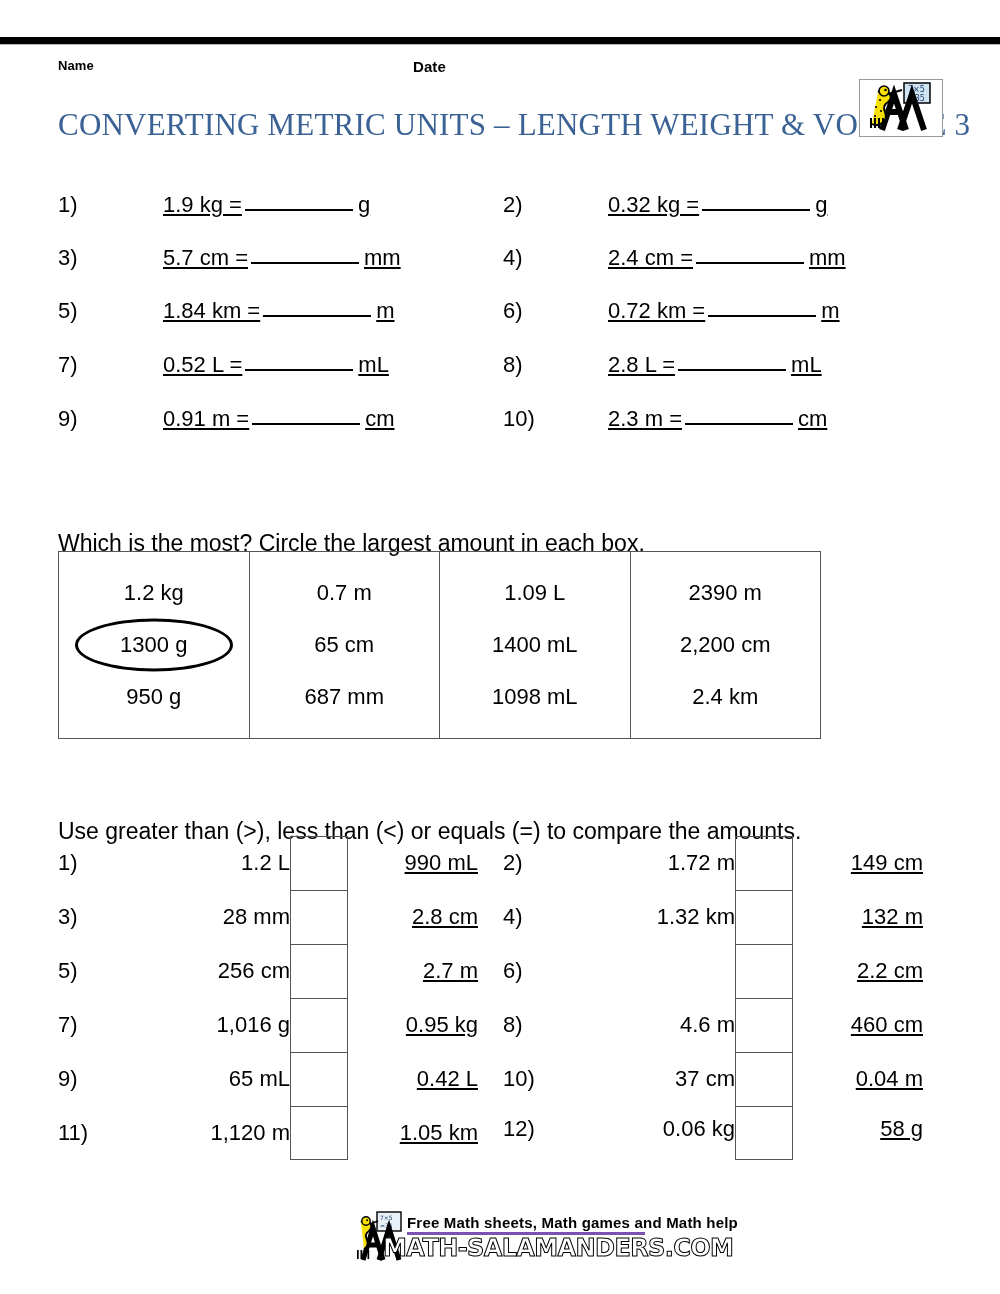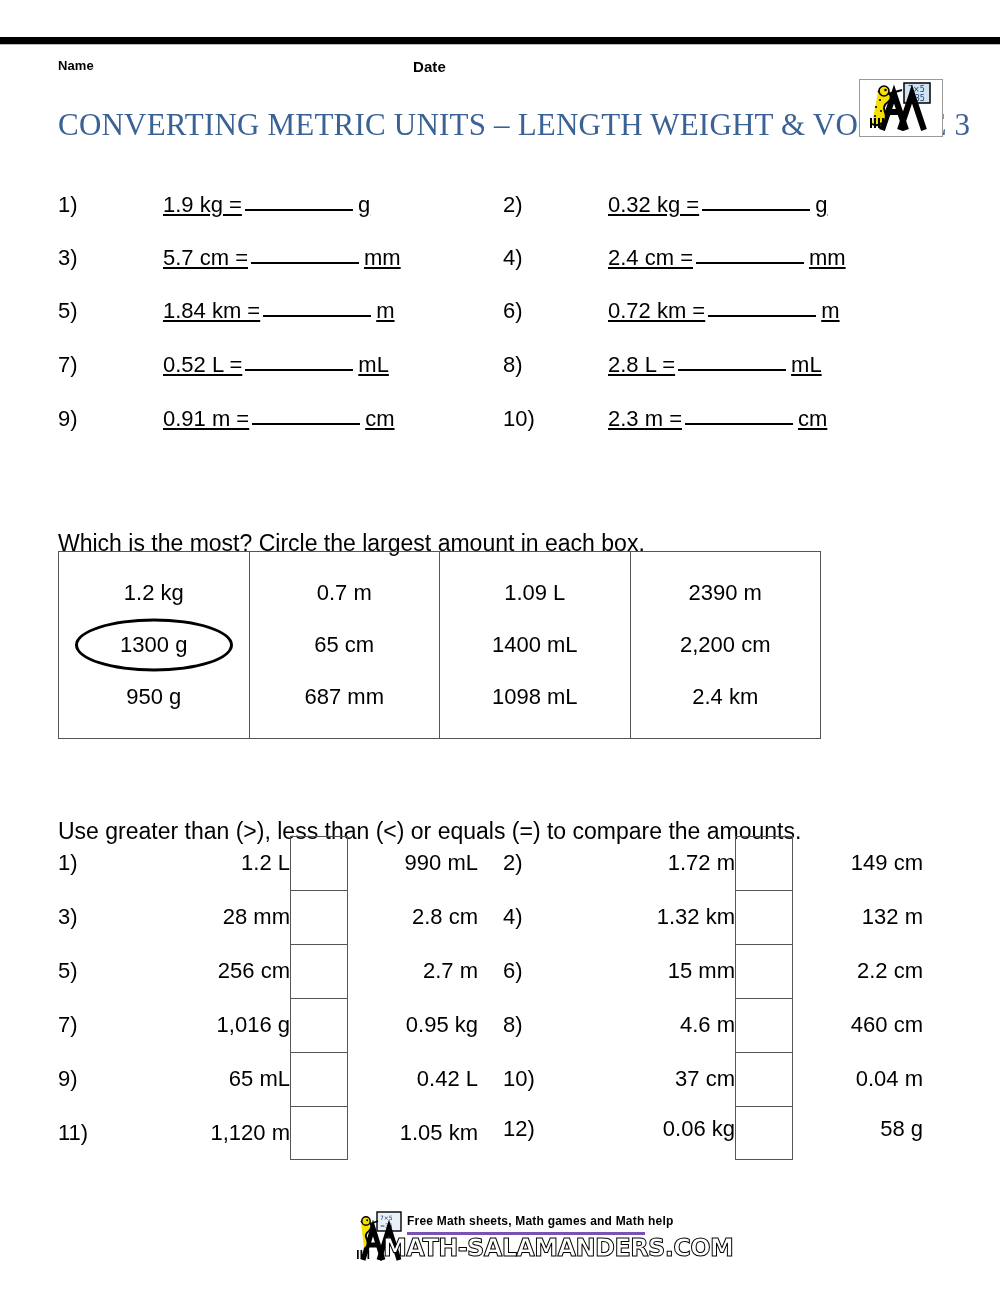--- a/index.html
+++ b/index.html
@@ -195,20 +195,21 @@
     top: 0;
     width: 170px;
     text-align: right;
   }
   .cmp-right-val {
     position: absolute;
     left: 298px;
     top: 0;
     width: 122px;
     text-align: right;
+    text-decoration: underline;
   }
 
   .cmp-boxcol {
     position: absolute;
     left: 232px;
     top: 0;
     width: 58px;
     height: 324px;
     border: 1px solid #555555;
     box-sizing: border-box;
@@ -232,21 +233,21 @@
     position: absolute;
     left: 0;
     top: 2px;
     width: 58px;
     height: 56px;
   }
   .footer-tag {
     position: absolute;
     left: 52px;
     top: 6px;
-    font-size: 12px;
+    font-size: 15px;
     font-weight: bold;
     white-space: nowrap;
     letter-spacing: .2px;
   }
   .footer-rule {
     position: absolute;
     left: 52px;
     top: 24px;
     width: 238px;
     height: 3px;
@@ -421,21 +422,20 @@
         <span class="cmp-left-val">1.72 m</span>
         <span class="cmp-right-val">149 cm</span>
       </div>
       <div class="cmp-row" style="top: 54px;">
         <span class="cmp-num">4)</span>
         <span class="cmp-left-val">1.32 km</span>
         <span class="cmp-right-val">132 m</span>
       </div>
       <div class="cmp-row" style="top: 108px;">
         <span class="cmp-num">6)</span>
-        <span class="cmp-left-val">15 mm</span>
         <span class="cmp-right-val">2.2 cm</span>
       </div>
       <div class="cmp-row" style="top: 162px;">
         <span class="cmp-num">8)</span>
         <span class="cmp-left-val">4.6 m</span>
         <span class="cmp-right-val">460 cm</span>
       </div>
       <div class="cmp-row" style="top: 216px;">
         <span class="cmp-num">10)</span>
         <span class="cmp-left-val">37 cm</span>

